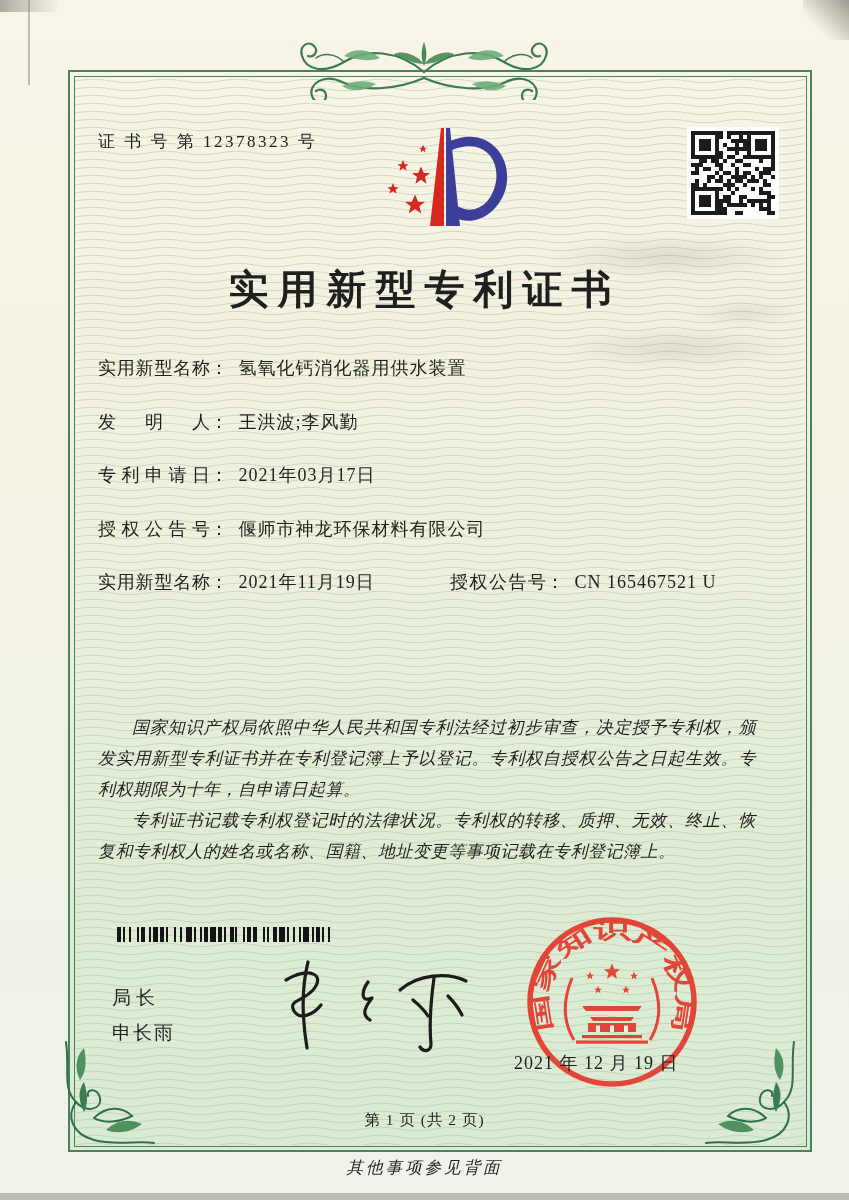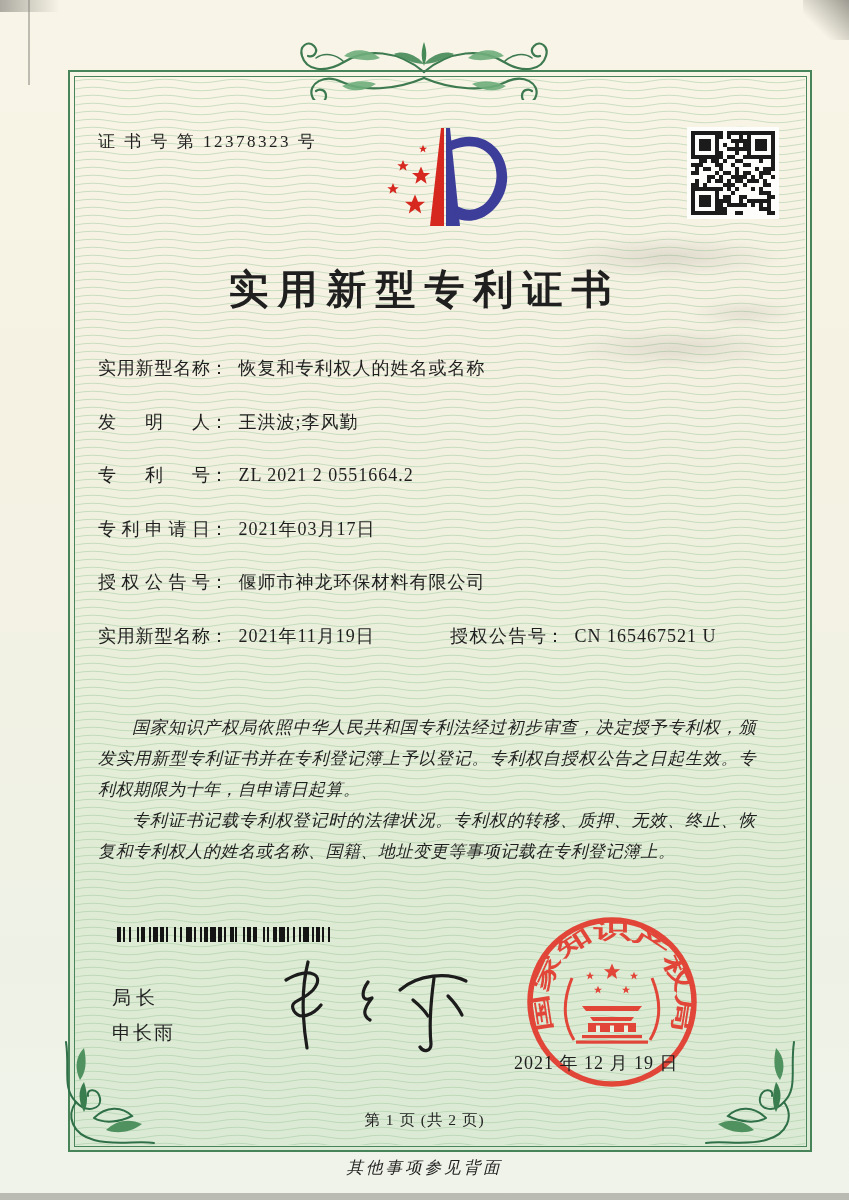--- a/index.html
+++ b/index.html
@@ -583,29 +583,25 @@
         <div style="background: rgb(27, 27, 27);"></div>
         <div style="background: rgb(27, 27, 27);"></div>
       </div>
     </div>
 
   <div class="title">实用新型专利证书</div>
 
   <div class="fields">
     <div class="frow">
       <span class="flabel">实用新型名称</span><span class="fcolon">：</span>
-      <span class="fvalue">恢复和专利权人的姓名或名称</span>
+      <span class="fvalue">氢氧化钙消化器用供水装置</span>
     </div>
     <div class="frow">
       <span class="flabel">发明人</span><span class="fcolon">：</span>
       <span class="fvalue">王洪波;李风勤</span>
-    </div>
-    <div class="frow">
-      <span class="flabel">专利号</span><span class="fcolon">：</span>
-      <span class="fvalue">ZL 2021 2 0551664.2</span>
     </div>
     <div class="frow">
       <span class="flabel">专利申请日</span><span class="fcolon">：</span>
       <span class="fvalue">2021年03月17日</span>
     </div>
     <div class="frow">
       <span class="flabel">授权公告号</span><span class="fcolon">：</span>
       <span class="fvalue">偃师市神龙环保材料有限公司</span>
     </div>
     <div class="frow">

